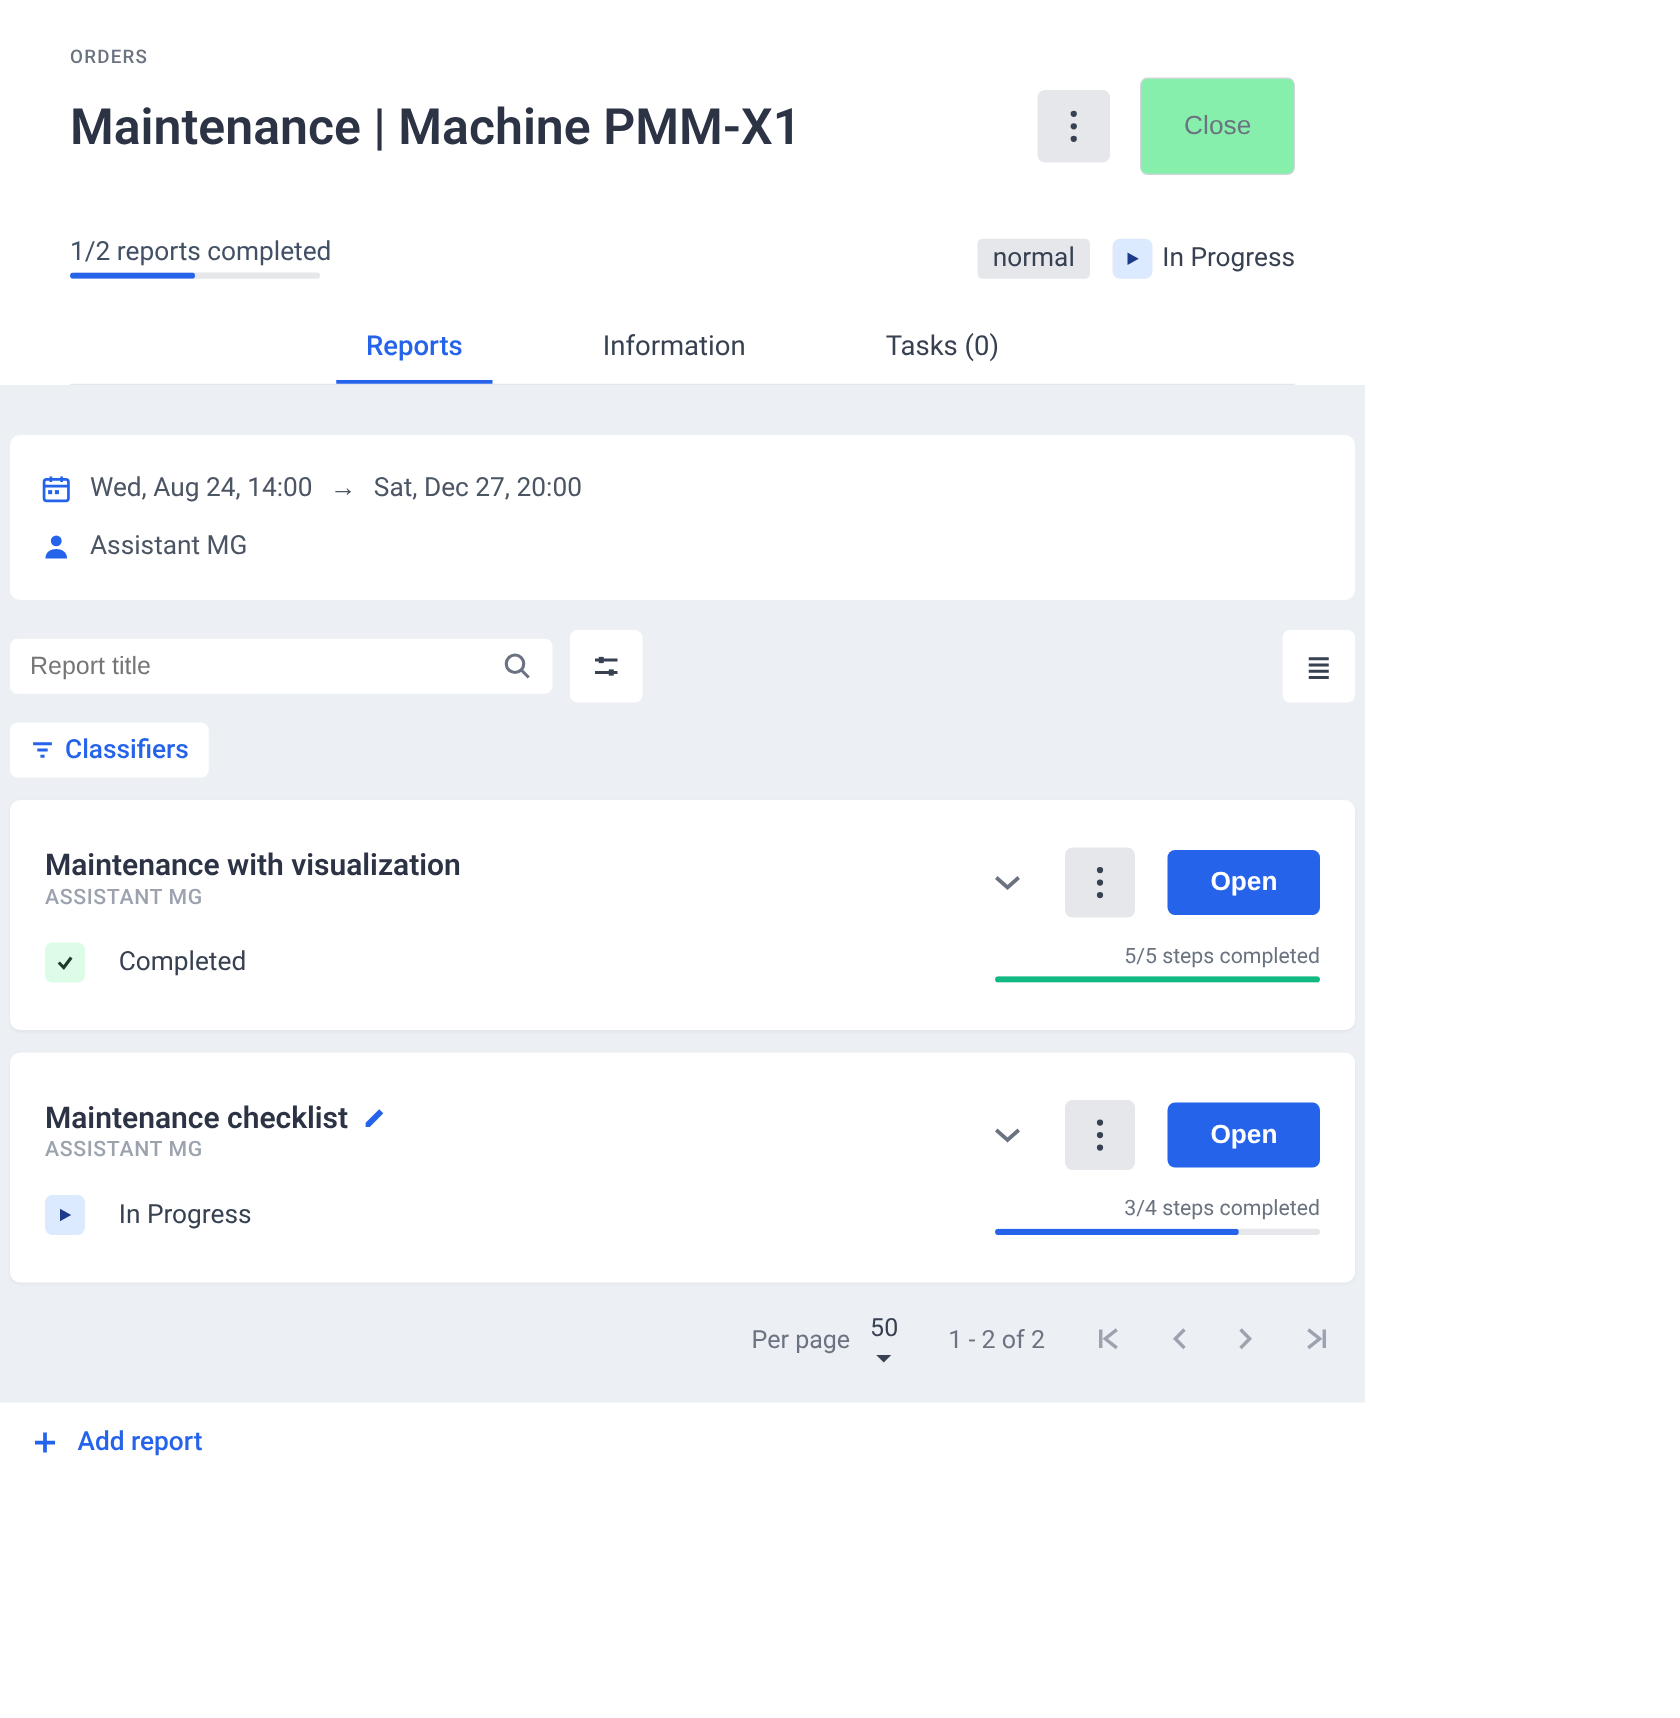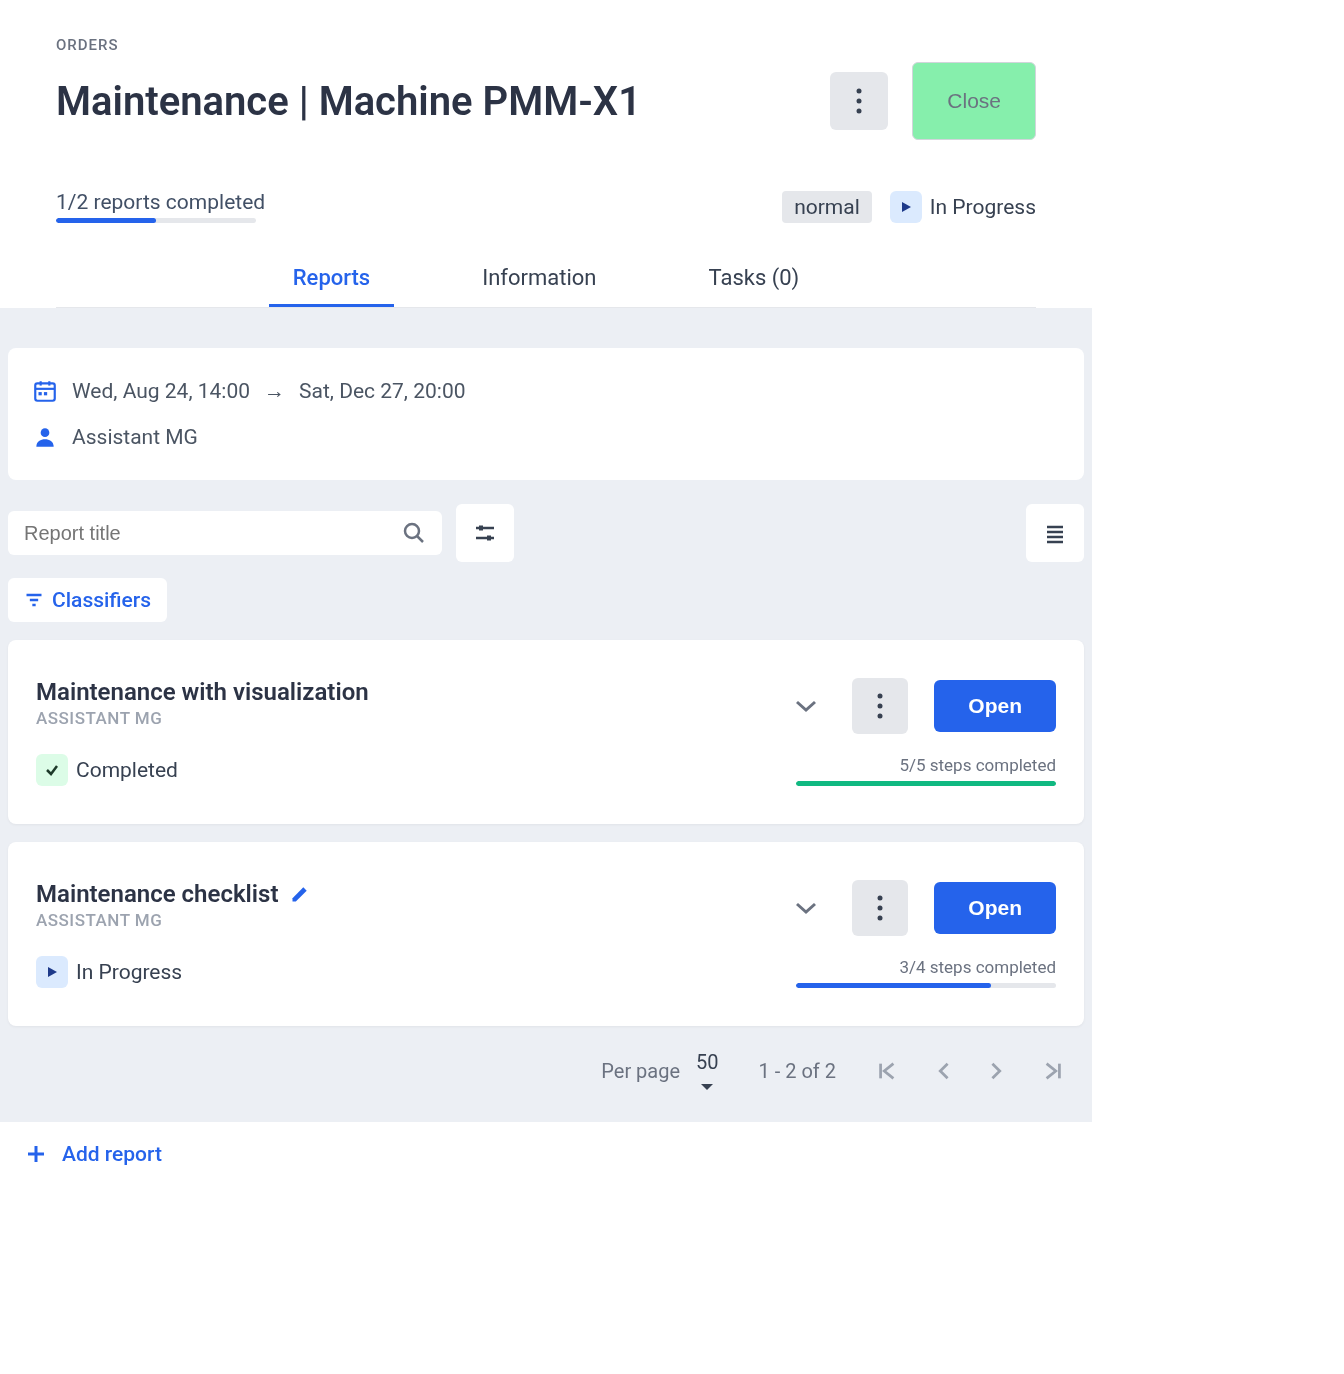--- a/index.html
+++ b/index.html
@@ -36,21 +36,21 @@
 .report-card { background: #fff; border-radius: 8px; padding: 38px 28px; margin-top: 18px; box-shadow: 0 1px 3px rgba(0,0,0,0.05); }
 .report-head { display: flex; justify-content: space-between; align-items: flex-start; }
 .report-title-block { }
 .report-title { font-size: 24px; font-weight: 600; color: #2c3345; display: flex; align-items: center; gap: 12px; }
 .report-author { font-size: 17px; color: #9ca3af; font-weight: 500; letter-spacing: 0.5px; margin-top: 2px; }
 .report-actions { display: flex; align-items: center; gap: 26px; }
 .expand-btn { width: 40px; height: 40px; display: flex; align-items: center; justify-content: center; cursor: pointer; background: transparent; border: none; }
 .more-btn { width: 56px; height: 56px; background: #e5e7eb; border-radius: 6px; display: flex; align-items: center; justify-content: center; cursor: pointer; border: none; }
 .open-btn { padding: 14px 34px; background: #2563eb; color: #fff; font-size: 21px; font-weight: 600; border: none; border-radius: 6px; cursor: pointer; }
 .report-status-row { display: flex; justify-content: space-between; align-items: flex-end; margin-top: 20px; }
-.report-status { display: flex; align-items: center; gap: 8px; font-size: 21px; color: #374151; }
+.report-status { display: flex; align-items: center; gap: 27px; font-size: 21px; color: #374151; }
 .status-check { width: 32px; height: 32px; background: #dcfce7; border-radius: 6px; display: flex; align-items: center; justify-content: center; }
 .status-play { width: 32px; height: 32px; background: #dbeafe; border-radius: 6px; display: flex; align-items: center; justify-content: center; }
 .steps-block { text-align: right; min-width: 260px; }
 .steps-label { font-size: 17px; color: #6b7280; margin-bottom: 6px; }
 .steps-bar { width: 260px; height: 5px; background: #e5e7eb; border-radius: 3px; overflow: hidden; }
 .steps-fill-green { height: 100%; background: #10b981; border-radius: 3px; }
 .steps-fill-blue { height: 100%; background: #2563eb; border-radius: 3px; }
 .pagination { display: flex; align-items: center; justify-content: flex-end; gap: 40px; padding: 24px 20px 10px 20px; font-size: 20px; color: #6b7280; }
 .per-page { display: flex; align-items: center; gap: 16px; }
 .per-page-select { display: flex; align-items: center; gap: 8px; cursor: pointer; color: #374151; flex-direction: column; }

